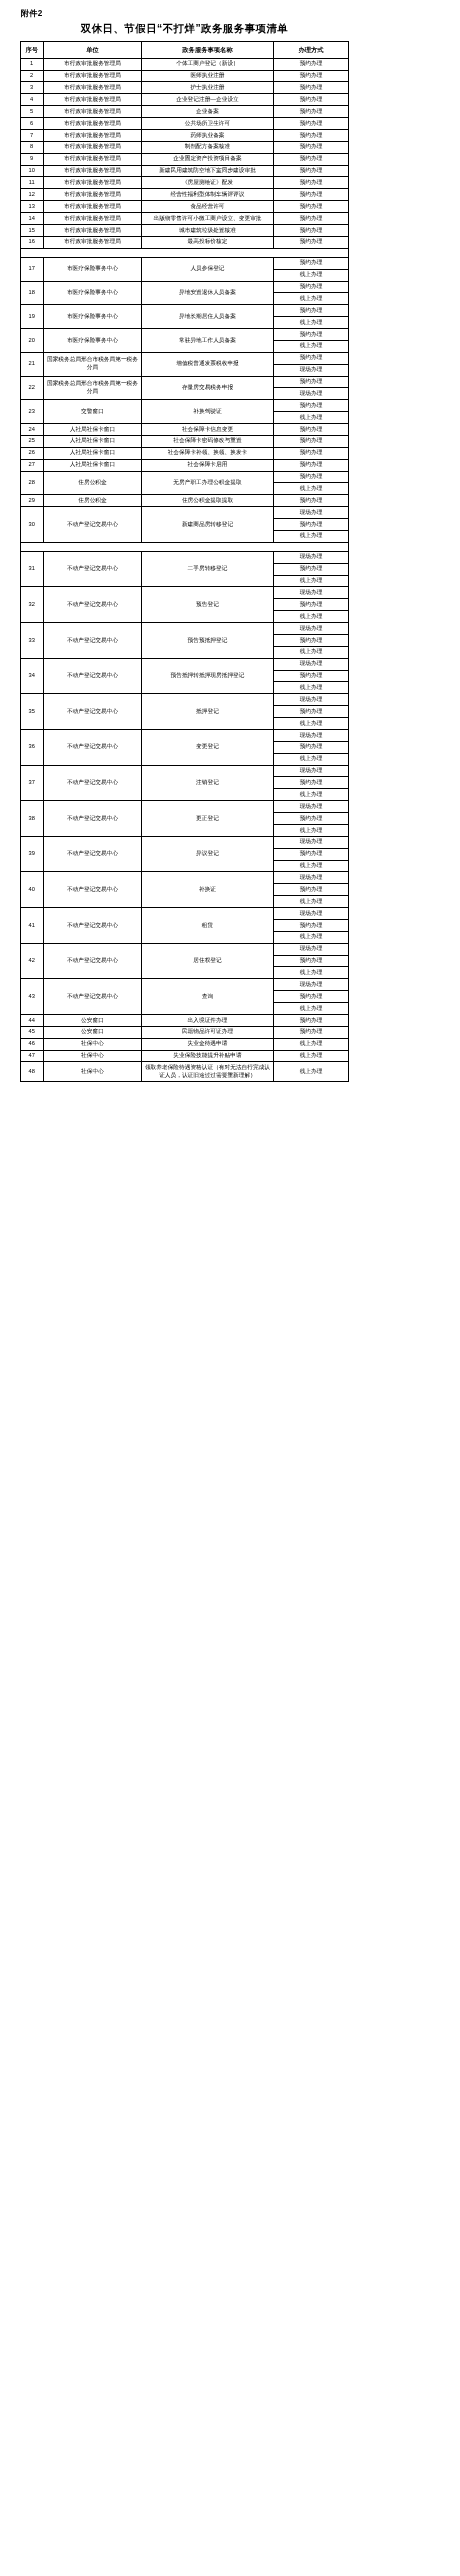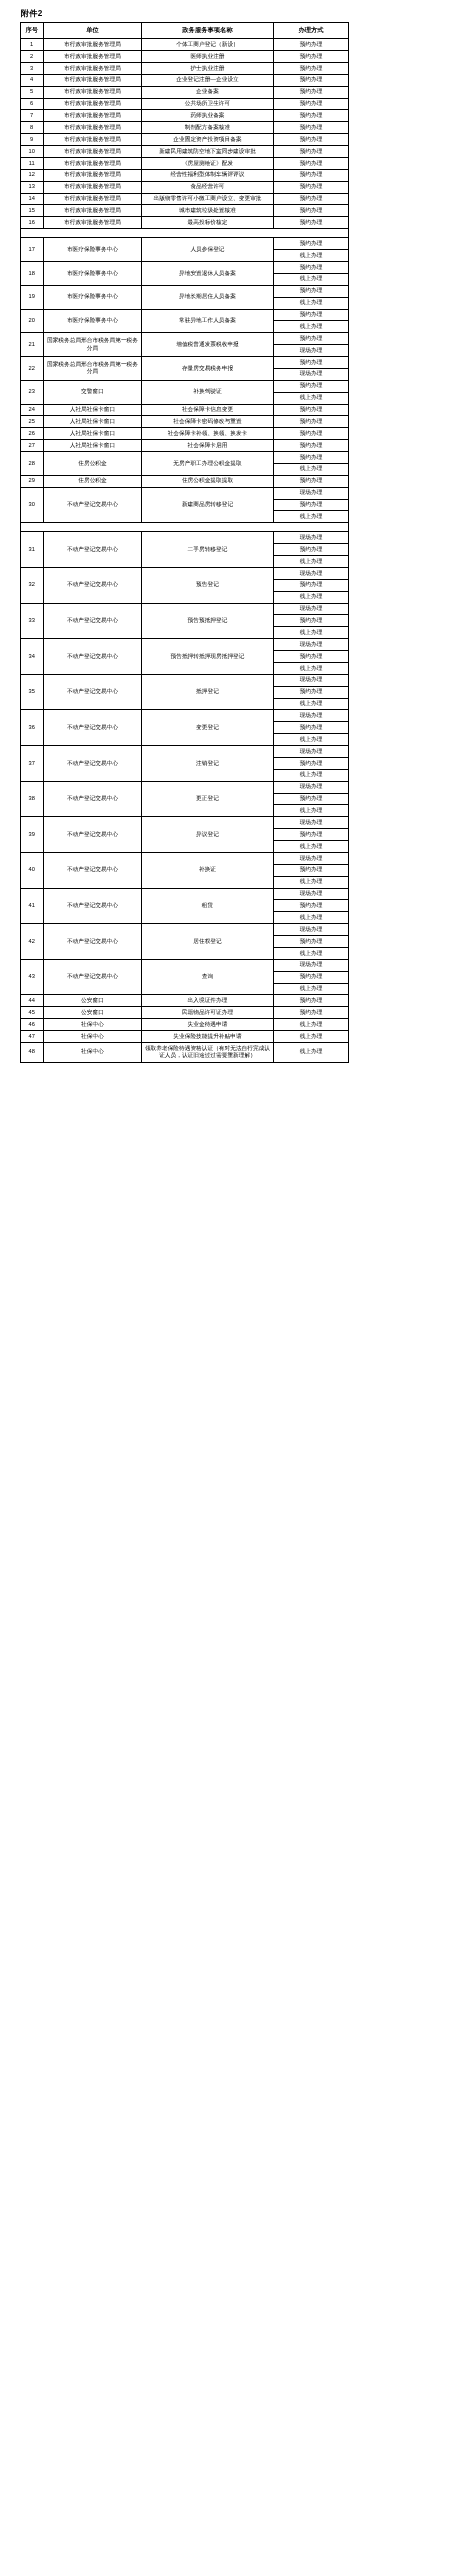--- a/index.html
+++ b/index.html
@@ -69,20 +69,21 @@
     border: none;
     height: 4.9px;
     padding: 0;
   }
 </style>
 </head>
 <body>
 
 <div class="page">
   <div class="attach-label">附件2</div>
+  <div class="doc-title">双休日、节假日“不打烊”政务服务事项清单</div>
 
   <table class="matters">
     <colgroup>
       <col class="c-no">
       <col class="c-unit">
       <col class="c-name">
       <col class="c-mode">
     </colgroup>
     <thead>
       <tr>

